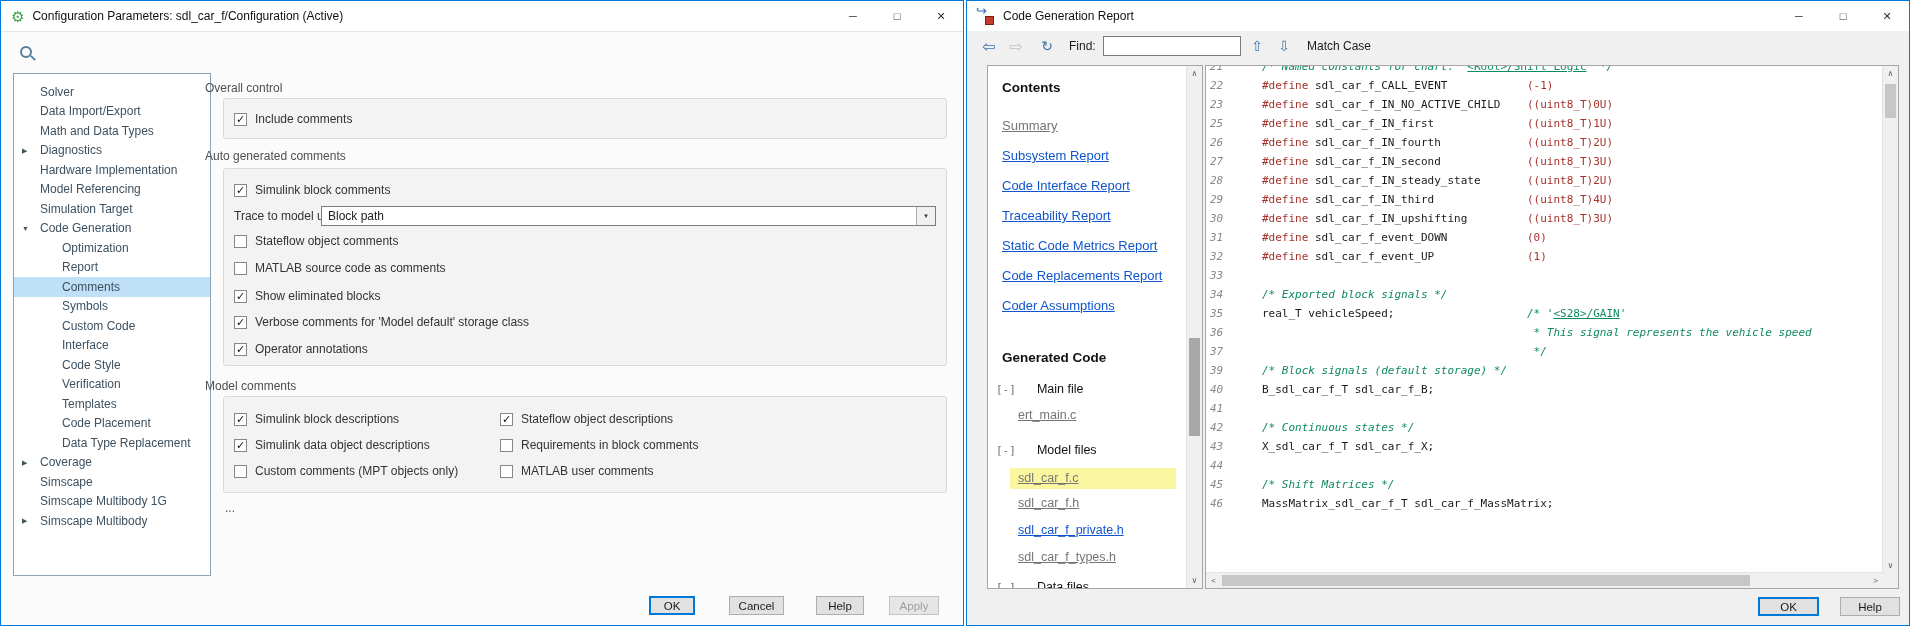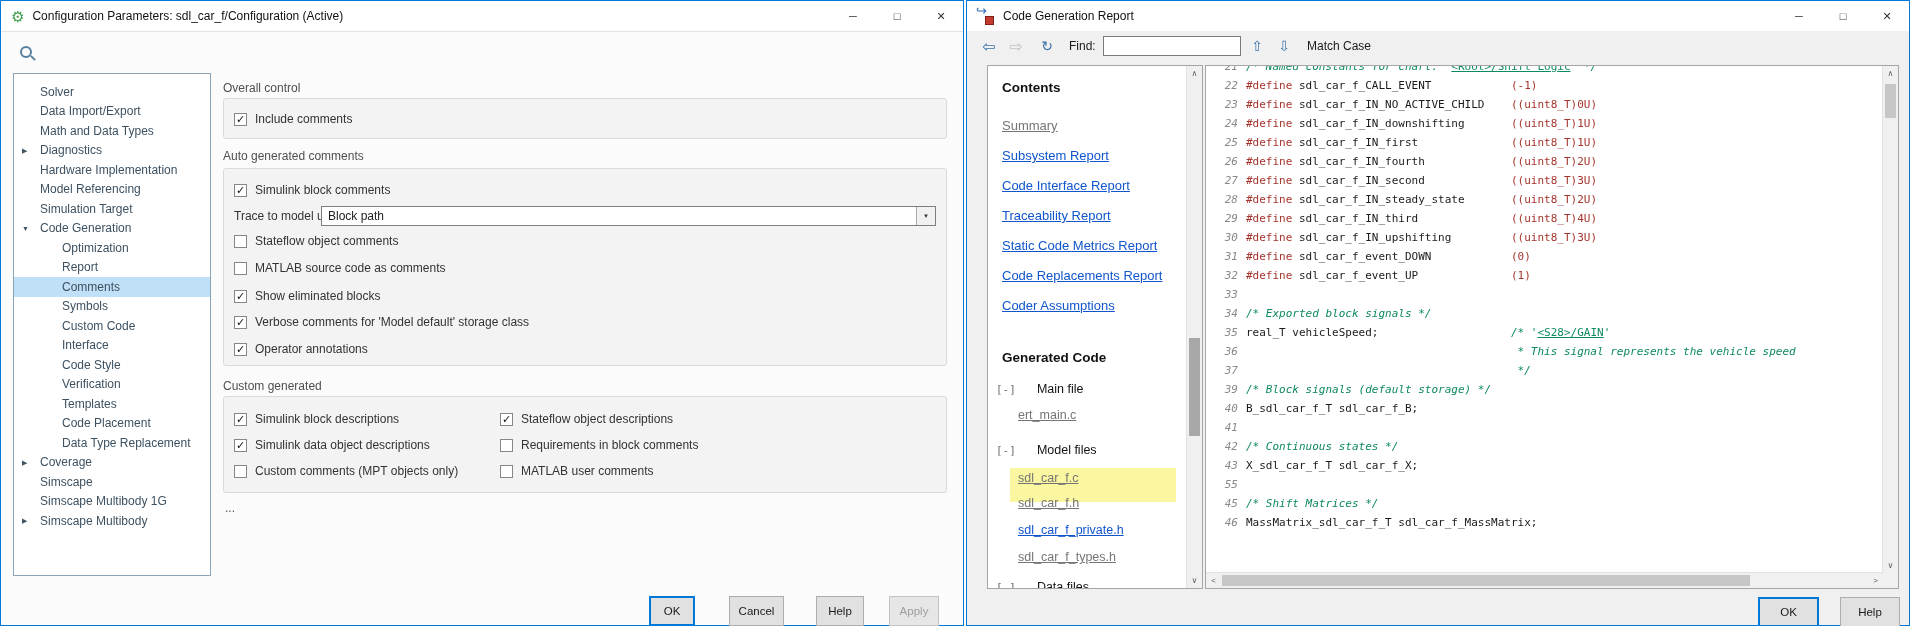--- a/index.html
+++ b/index.html
@@ -29,33 +29,33 @@
   .mag::after{content:"";position:absolute;left:8px;top:9px;width:6px;height:2px;background:#567f9d;transform:rotate(45deg)}
 
   .tree{position:absolute;top:72px;left:12px;width:198px;height:503px;background:#fff;
         border:1px solid #8ba3b7;box-sizing:border-box;overflow:hidden;padding-top:8px}
   .trow{position:relative;height:19.5px;display:flex;align-items:center;font-size:12px;color:#3d5161;white-space:nowrap}
   .trow.sel{background:#bfe0f6}
   .tarrow{position:absolute;left:8px;font-size:7px;color:#43565f;top:6px}
   .tlab1{padding-left:26px}
   .tlab2{padding-left:48px}
 
-  .seclabel{position:absolute;left:222px;font-size:12px;color:#4f4f4f}
+  .seclabel{position:absolute;left:204px;font-size:12px;color:#4f4f4f}
   .groupbox{position:absolute;left:222px;width:724px;background:#f3f3f3;border:1px solid #dadada;border-radius:3px;box-sizing:border-box}
   .crow{position:absolute;display:flex;align-items:center;gap:8px;font-size:12px;color:#333;white-space:nowrap}
   .cb{width:13px;height:13px;background:#fff;border:1px solid #878787;box-sizing:border-box;
       display:flex;align-items:center;justify-content:center;font-size:11px;line-height:11px;color:#111;flex:0 0 13px}
   .combolabel{position:absolute;left:10px;font-size:12px;color:#333}
   .combo{position:absolute;left:97px;right:10px;height:20px;background:#fff;border:1px solid #7e7e7e;box-sizing:border-box;
          font-size:12px;color:#222;display:flex;align-items:center;padding-left:6px}
   .combobtn{position:absolute;right:0;top:0;bottom:0;width:18px;background:#f1f1f1;border-left:1px solid #ababab;
             display:flex;align-items:center;justify-content:center;font-size:6px;color:#333}
   .ellipsis{position:absolute;left:224px;font-size:12px;color:#555}
 
-  .btn{position:absolute;height:30px;background:#e1e1e1;border:1px solid #adadad;box-sizing:border-box;
+  .btn{position:absolute;height:19px;background:#e1e1e1;border:1px solid #adadad;box-sizing:border-box;
        font-size:11.5px;color:#1a1a1a;display:flex;align-items:center;justify-content:center}
   .btn.focused{border:2px solid #0078d7}
   .btn.disabled{color:#9f9f9f;background:#e6e6e6;border-color:#c3c3c3}
 
   
   .toolbar{position:absolute;top:30px;left:0;right:0;height:30px;background:#f0f0f0;border-bottom:1px solid #d4d4d4}
   .tbico{position:absolute;top:0;height:30px;display:flex;align-items:center;justify-content:center;width:24px;
          font-size:16px;color:#3b73a8}
   .tbico.dis{color:#c2c2c2}
   .tblabel{position:absolute;top:8px;font-size:12px;color:#1a1a1a}
@@ -65,33 +65,33 @@
   .rcontent{position:absolute;top:60px;left:0;right:0;bottom:0;background:#f0f0f0}
   .sidebar{position:absolute;left:20px;top:4px;width:216px;height:524px;background:#fff;border:1px solid #a6a6a6;box-sizing:border-box;overflow:hidden}
   .sbheading{position:absolute;left:14px;font-size:13.5px;font-weight:bold;color:#111}
   .hlink{position:absolute;left:14px;font-size:13px;text-decoration:underline;cursor:pointer;white-space:nowrap}
   .hlink.blue{color:#1155cc}
   .hlink.gray{color:#757575}
   .gcgroup{position:absolute;left:8px;font-size:12.5px;white-space:nowrap}
   .gcbracket{color:#6e6e6e;font-family:"DejaVu Sans Mono",monospace;font-size:11px}
   .gclabel{font-weight:normal;color:#111;margin-left:21px;font-size:12.5px}
   .flink{position:absolute;left:30px;font-size:12.5px;text-decoration:underline;cursor:pointer;white-space:nowrap}
-  .flink.hl{left:22px;width:158px;padding:3px 0 17px 8px;background:#faf7a0}
+  .flink.hl{left:22px;width:158px;padding:3px 0 4px 8px;background:#faf7a0}
 
   .sbscroll{position:absolute;top:0;right:0;bottom:0;width:15px;background:#f0f0f0;border-left:1px solid #e2e2e2}
   .sarrow{position:absolute;width:15px;height:15px;display:flex;align-items:center;justify-content:center;
           font-size:8px;color:#5a5a5a}
   .thumb{position:absolute;background:#c7c7c7}
   .thumb.dark{background:#a8a8a8}
 
   .codepanel{position:absolute;left:238px;top:4px;width:694px;height:524px;background:#fff;border:1px solid #a6a6a6;box-sizing:border-box}
   .codearea{position:absolute;top:0;left:0;right:15px;bottom:15px;overflow:hidden}
   #codelines{margin-top:-9px;padding-left:4px}
   .cline{white-space:pre;font-family:"DejaVu Sans Mono",monospace;font-size:11px;height:19px;line-height:19px}
-  .lnum{display:inline-block;width:28px;text-align:right;margin-right:8px;color:#8a8a8a;font-style:italic}
+  .lnum{display:inline-block;width:28px;margin-right:24px;color:#8a8a8a;font-style:italic}
   .sp{color:#a5342d}
   .st{color:#1a1a1a}
   .sc{color:#0e8a5f;font-style:italic}
   .scl{color:#0e8a5f;text-decoration:underline;cursor:pointer}
   .vscroll{position:absolute;top:0;right:0;bottom:15px;width:15px;background:#f0f0f0;border-left:1px solid #e2e2e2}
   .hscroll{position:absolute;left:0;right:15px;bottom:0;height:15px;background:#f0f0f0;border-top:1px solid #e2e2e2}
   .corner{position:absolute;right:0;bottom:0;width:15px;height:15px;background:#f0f0f0}
 </style>
 </head>
 <body>
@@ -215,21 +215,21 @@
         </div>
         <div class="crow" style="left:10px;top:146px">
           <span class="cb">✓</span>
           <span>Verbose comments for 'Model default' storage class</span>
         </div>
         <div class="crow" style="left:10px;top:173px">
           <span class="cb">✓</span>
           <span>Operator annotations</span>
         </div>
       </div>
-      <div class="seclabel" style="top:378px">Custom generated</div>
+      <div class="seclabel" style="top:378px">Model comments</div>
       <div class="groupbox" style="top:395px;height:97px">
         <div class="crow" style="left:10px;top:15px">
           <span class="cb">✓</span>
           <span>Simulink block descriptions</span>
         </div>
         <div class="crow" style="left:10px;top:41px">
           <span class="cb">✓</span>
           <span>Simulink data object descriptions</span>
         </div>
         <div class="crow" style="left:10px;top:67px">
@@ -306,40 +306,39 @@
           <div class="thumb dark" style="top:272px;left:2px;width:11px;height:98px"></div>
           <span class="sarrow" style="bottom:0;left:0">∨</span>
         </div>
       </div>
     <div class="codepanel">
       <div class="codearea">
         <div id="codelines">
             <div class="cline"><span class="lnum">21</span><span class="sc">/* Named constants for chart: '</span><span class="scl">&lt;Root&gt;/Shift Logic</span><span class="sc">' */</span></div>
             <div class="cline"><span class="lnum">22</span><span class="sp">#define </span><span class="st">sdl_car_f_CALL_EVENT            </span><span class="sp">(-1)</span></div>
             <div class="cline"><span class="lnum">23</span><span class="sp">#define </span><span class="st">sdl_car_f_IN_NO_ACTIVE_CHILD    </span><span class="sp">((uint8_T)0U)</span></div>
-            <div class="cline"><span class="lnum">24</span><span class="sp">#define </span><span class="st">sdl_car_f_IN_downshifting       </span><span class="sp">((uint8_T)1U)</span></div>
             <div class="cline"><span class="lnum">25</span><span class="sp">#define </span><span class="st">sdl_car_f_IN_first              </span><span class="sp">((uint8_T)1U)</span></div>
             <div class="cline"><span class="lnum">26</span><span class="sp">#define </span><span class="st">sdl_car_f_IN_fourth             </span><span class="sp">((uint8_T)2U)</span></div>
             <div class="cline"><span class="lnum">27</span><span class="sp">#define </span><span class="st">sdl_car_f_IN_second             </span><span class="sp">((uint8_T)3U)</span></div>
             <div class="cline"><span class="lnum">28</span><span class="sp">#define </span><span class="st">sdl_car_f_IN_steady_state       </span><span class="sp">((uint8_T)2U)</span></div>
             <div class="cline"><span class="lnum">29</span><span class="sp">#define </span><span class="st">sdl_car_f_IN_third              </span><span class="sp">((uint8_T)4U)</span></div>
             <div class="cline"><span class="lnum">30</span><span class="sp">#define </span><span class="st">sdl_car_f_IN_upshifting         </span><span class="sp">((uint8_T)3U)</span></div>
             <div class="cline"><span class="lnum">31</span><span class="sp">#define </span><span class="st">sdl_car_f_event_DOWN            </span><span class="sp">(0)</span></div>
             <div class="cline"><span class="lnum">32</span><span class="sp">#define </span><span class="st">sdl_car_f_event_UP              </span><span class="sp">(1)</span></div>
             <div class="cline"><span class="lnum">33</span></div>
             <div class="cline"><span class="lnum">34</span><span class="sc">/* Exported block signals */</span></div>
             <div class="cline"><span class="lnum">35</span><span class="st">real_T vehicleSpeed;                    </span><span class="sc">/* '</span><span class="scl">&lt;S28&gt;/GAIN</span><span class="sc">'</span></div>
             <div class="cline"><span class="lnum">36</span><span class="sc">                                         * This signal represents the vehicle speed</span></div>
             <div class="cline"><span class="lnum">37</span><span class="sc">                                         */</span></div>
             <div class="cline"><span class="lnum">39</span><span class="sc">/* Block signals (default storage) */</span></div>
             <div class="cline"><span class="lnum">40</span><span class="st">B_sdl_car_f_T sdl_car_f_B;</span></div>
             <div class="cline"><span class="lnum">41</span></div>
             <div class="cline"><span class="lnum">42</span><span class="sc">/* Continuous states */</span></div>
             <div class="cline"><span class="lnum">43</span><span class="st">X_sdl_car_f_T sdl_car_f_X;</span></div>
-            <div class="cline"><span class="lnum">55</span></div>
+            <div class="cline"><span class="lnum">44</span></div>
             <div class="cline"><span class="lnum">45</span><span class="sc">/* Shift Matrices */</span></div>
             <div class="cline"><span class="lnum">46</span><span class="st">MassMatrix_sdl_car_f_T sdl_car_f_MassMatrix;</span></div>
           </div>
       </div>
       <div class="vscroll">
         <span class="sarrow" style="top:0;right:0">∧</span>
         <div class="thumb" style="top:18px;left:2px;width:11px;height:34px"></div>
         <span class="sarrow" style="bottom:0;right:0">∨</span>
       </div>
       <div class="hscroll">

